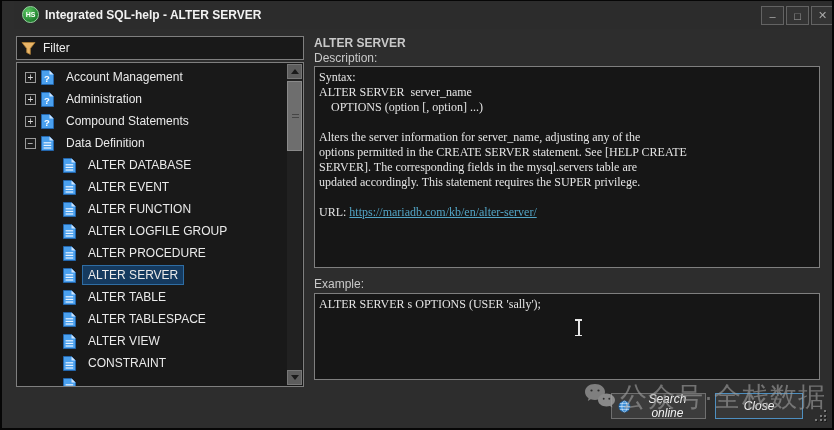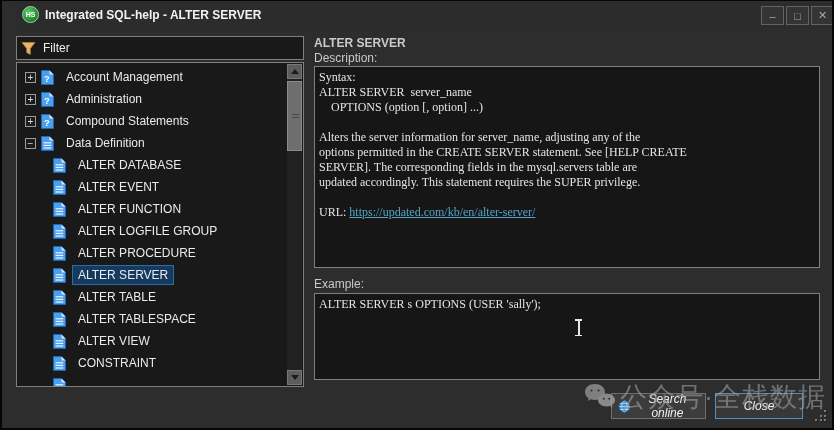--- a/index.html
+++ b/index.html
@@ -22,21 +22,21 @@
   
   .filterbox{position:absolute;left:14px;top:35px;width:288px;height:24px;
     background:#191919;border:1px solid #7f7f7f;display:flex;align-items:center;padding:0 4px;}
   .filterbox svg{flex:0 0 auto;margin-right:5px;}
   .filterbox input{flex:1;background:transparent;border:0;outline:0;color:#84cc16;
     font-size:12px;font-family:"Liberation Sans",sans-serif;}
   .filterbox input::placeholder{color:#ececec;opacity:1;}
   .tree{position:absolute;left:14px;top:61px;width:288px;height:325px;
     background:#191919;border:1px solid #7f7f7f;overflow:hidden;padding-top:3px;}
   .trow{height:22px;display:flex;align-items:center;padding-left:8px;font-size:12px;color:#eaeaea;}
-  .trow.child{padding-left:36px;}
+  .trow.child{padding-left:46px;}
   .exp{width:11px;height:11px;border:1px solid #9b9b9b;background:#1c1c1c;color:#dcdcdc;
     font-size:10px;line-height:9px;text-align:center;margin-right:5px;flex:0 0 auto;}
   .ticon{width:13px;height:15px;margin-right:7px;flex:0 0 auto;display:flex;}
   .tlabel{padding:2px 5px;white-space:nowrap;}
   .tlabel.sel{background:#153a5f;outline:1px solid #2e6da4;}
   
   .sbar{position:absolute;right:1px;top:1px;bottom:1px;width:15px;background:#212121;}
   .sbtn{position:absolute;left:0;width:15px;height:15px;background:#5d5d5d;border:1px solid #777;
     display:flex;align-items:center;justify-content:center;}
   .sbtn.up{top:0;} .sbtn.down{bottom:0;}
@@ -293,21 +293,21 @@
   <div class="flabel dlabel">Description:</div>
   <pre class="box desc"><span>Syntax:
 ALTER SERVER  server_name
     OPTIONS (option [, option] ...)
 
 Alters the server information for server_name, adjusting any of the
 options permitted in the CREATE SERVER statement. See [HELP CREATE
 SERVER]. The corresponding fields in the mysql.servers table are
 updated accordingly. This statement requires the SUPER privilege.
 
-URL: </span><a>https://updated.com/kb/en/alter-server/</a></pre>
+URL: </span><a>https://mariadb.com/kb/en/alter-server/</a></pre>
 
   <div class="flabel elabel">Example:</div>
   <pre class="box example"><span>ALTER SERVER s OPTIONS (USER 'sally');</span></pre>
 
   <div class="ibeam">
       <b></b>
       <i></i>
       <s></s>
     </div>
 

